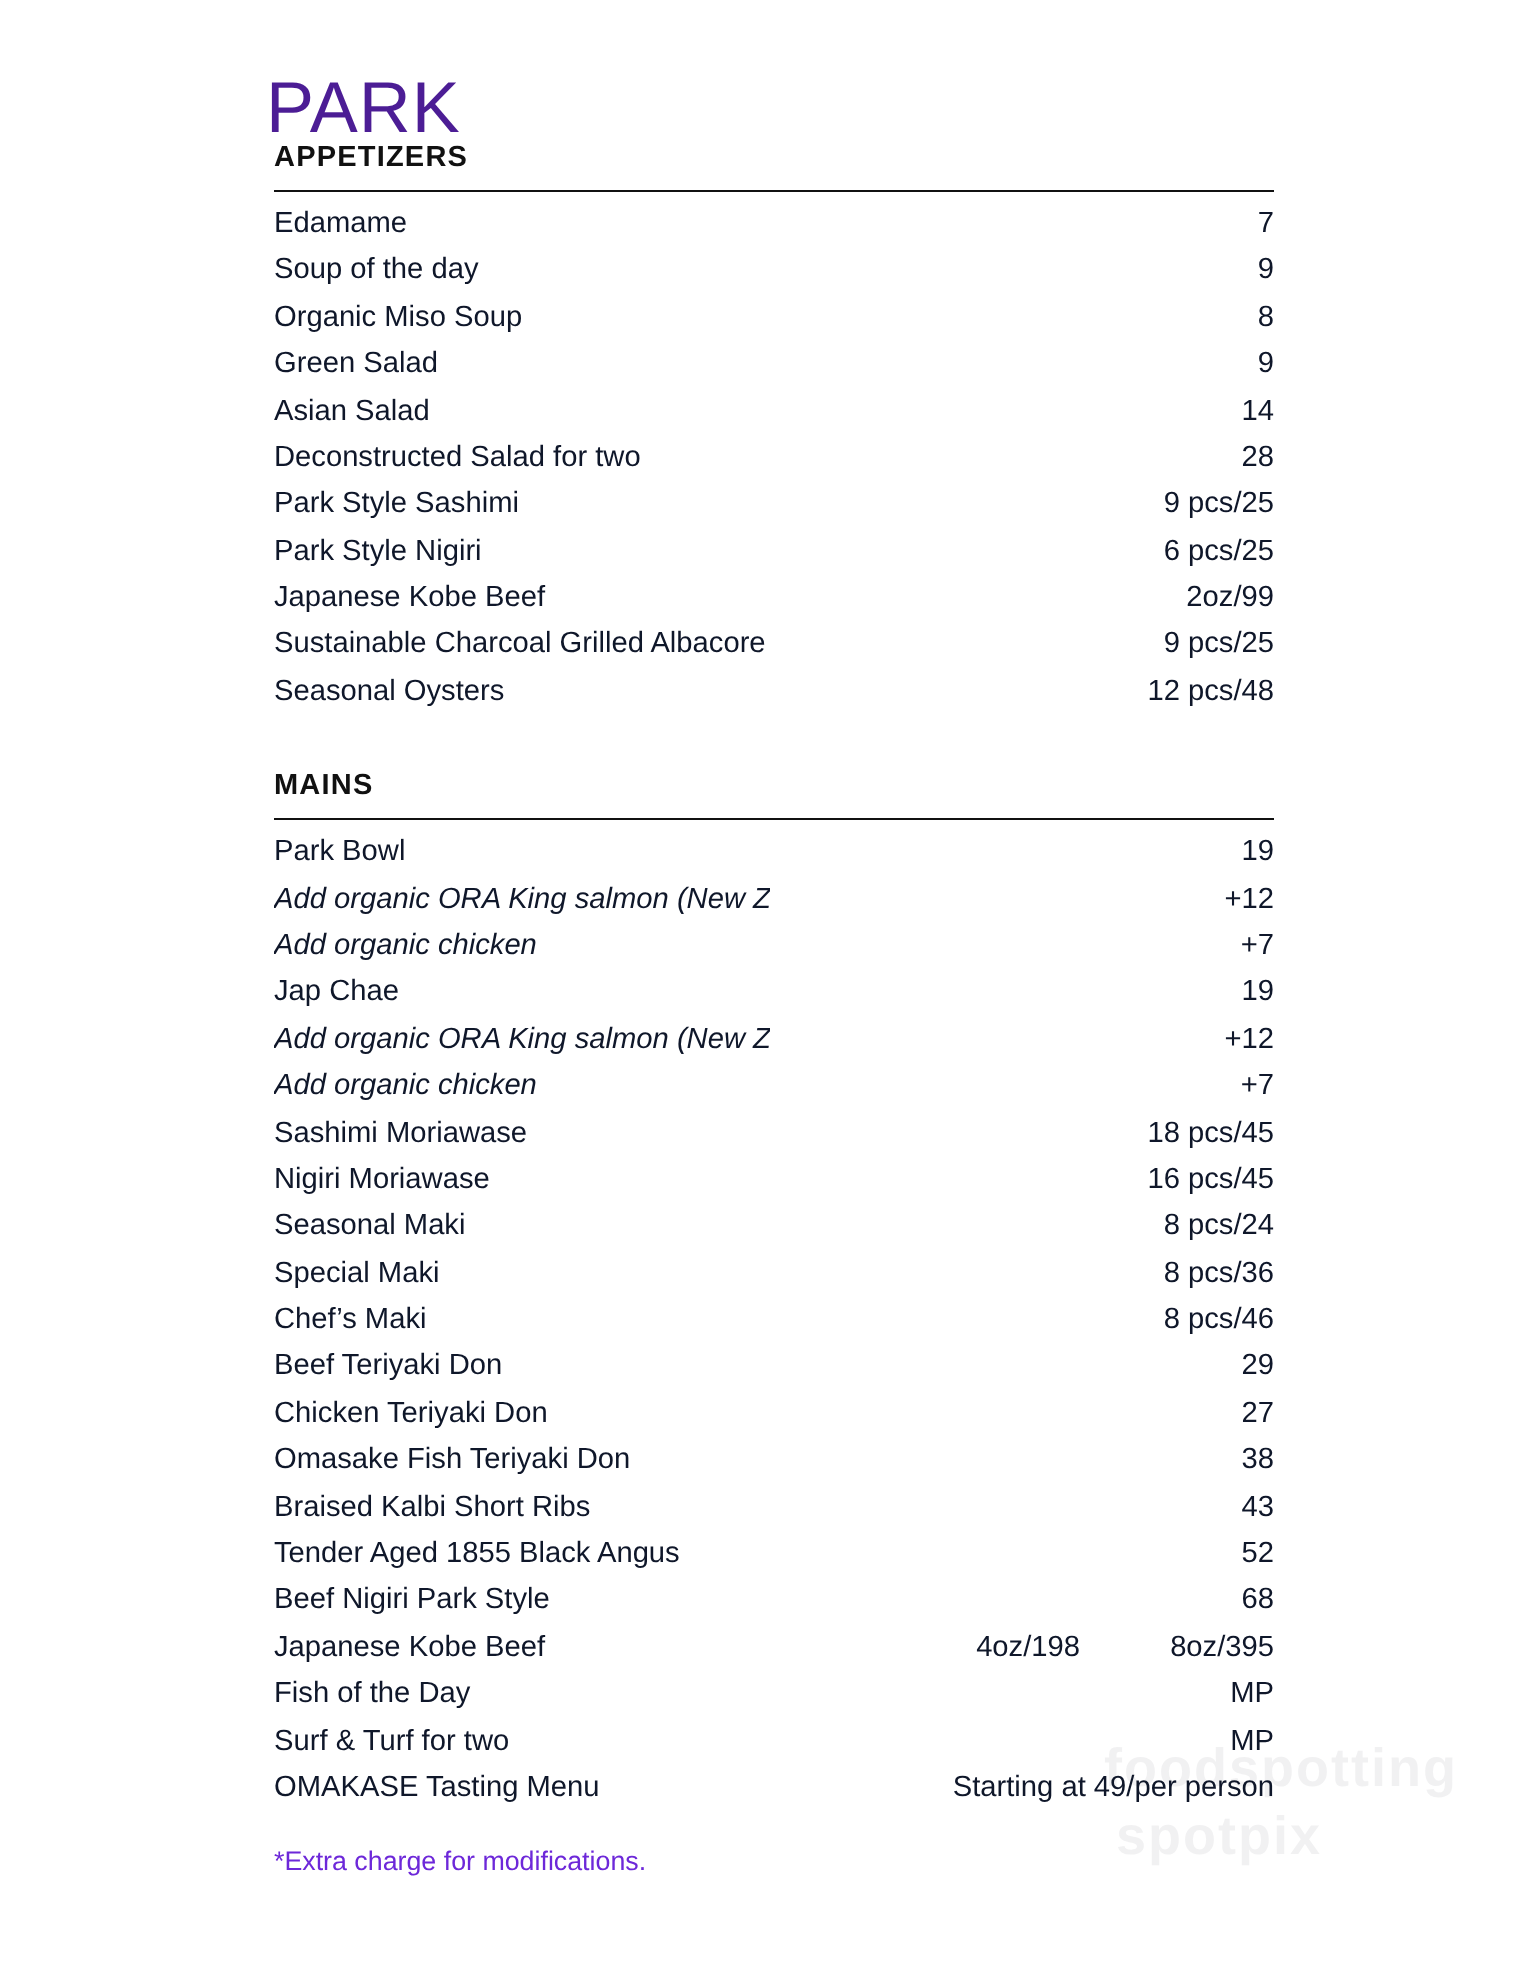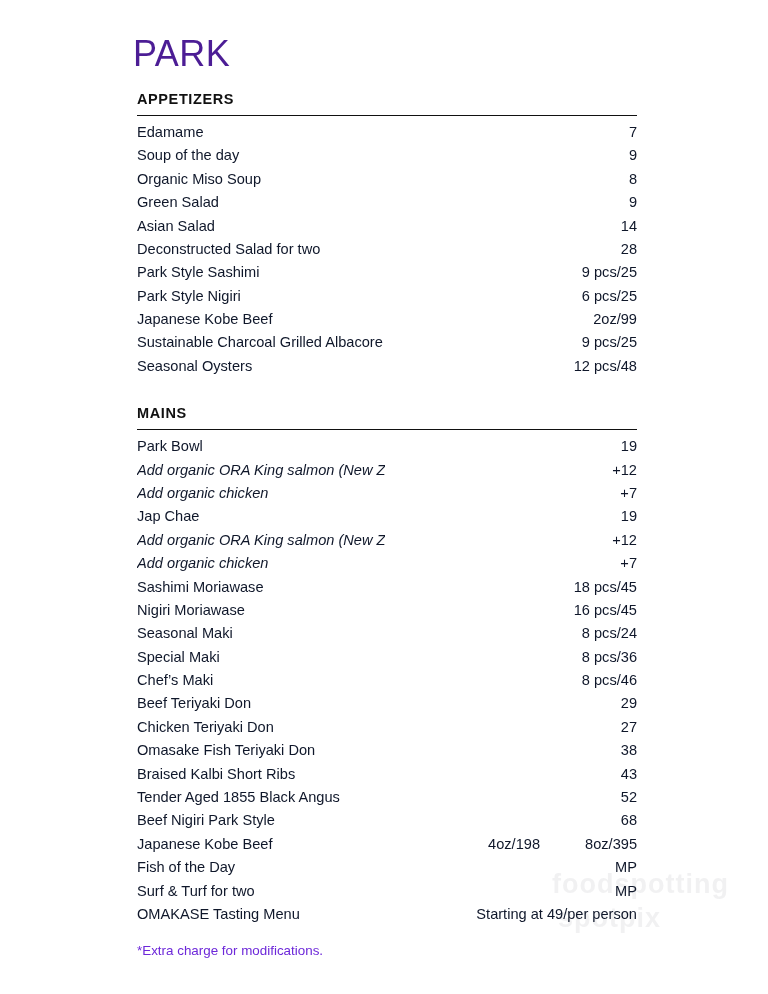--- a/index.html
+++ b/index.html
@@ -34,21 +34,20 @@
     font-size: 36px;
     font-weight: 300;
     letter-spacing: 0.5px;
     line-height: 1;
     margin: 0 0 0 -4px;
     padding: 0;
     color: #4c1d95;
   }
 
   .section {
-    margin-top: 20px;
   }
   .section.mains {
     margin-top: 28px;
   }
 
   .section-heading {
     font-size: 14.5px;
     font-weight: 700;
     letter-spacing: 0.6px;
     color: #111111;

